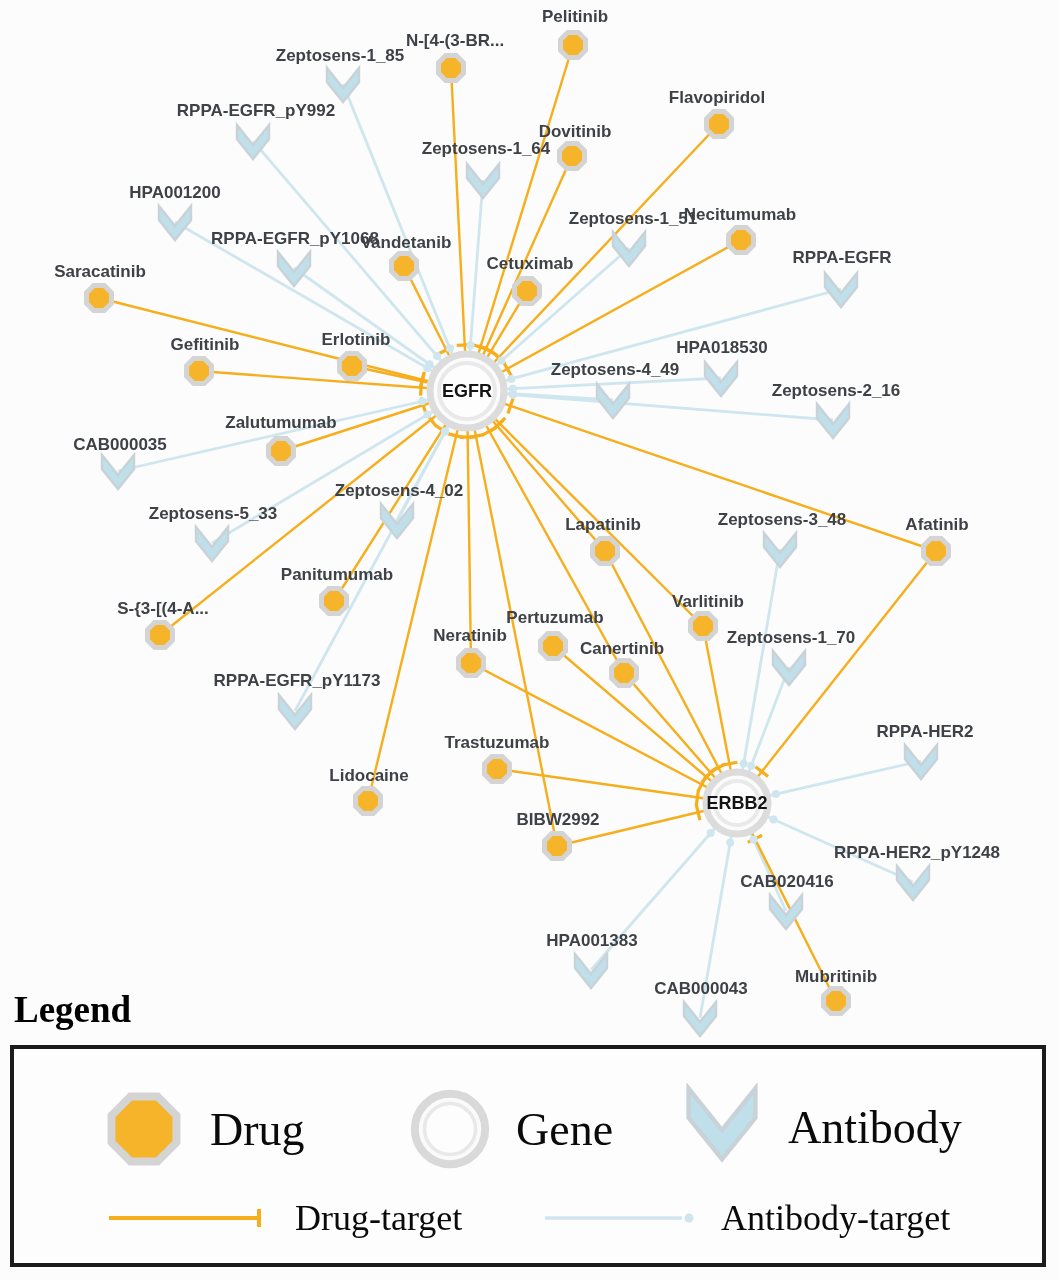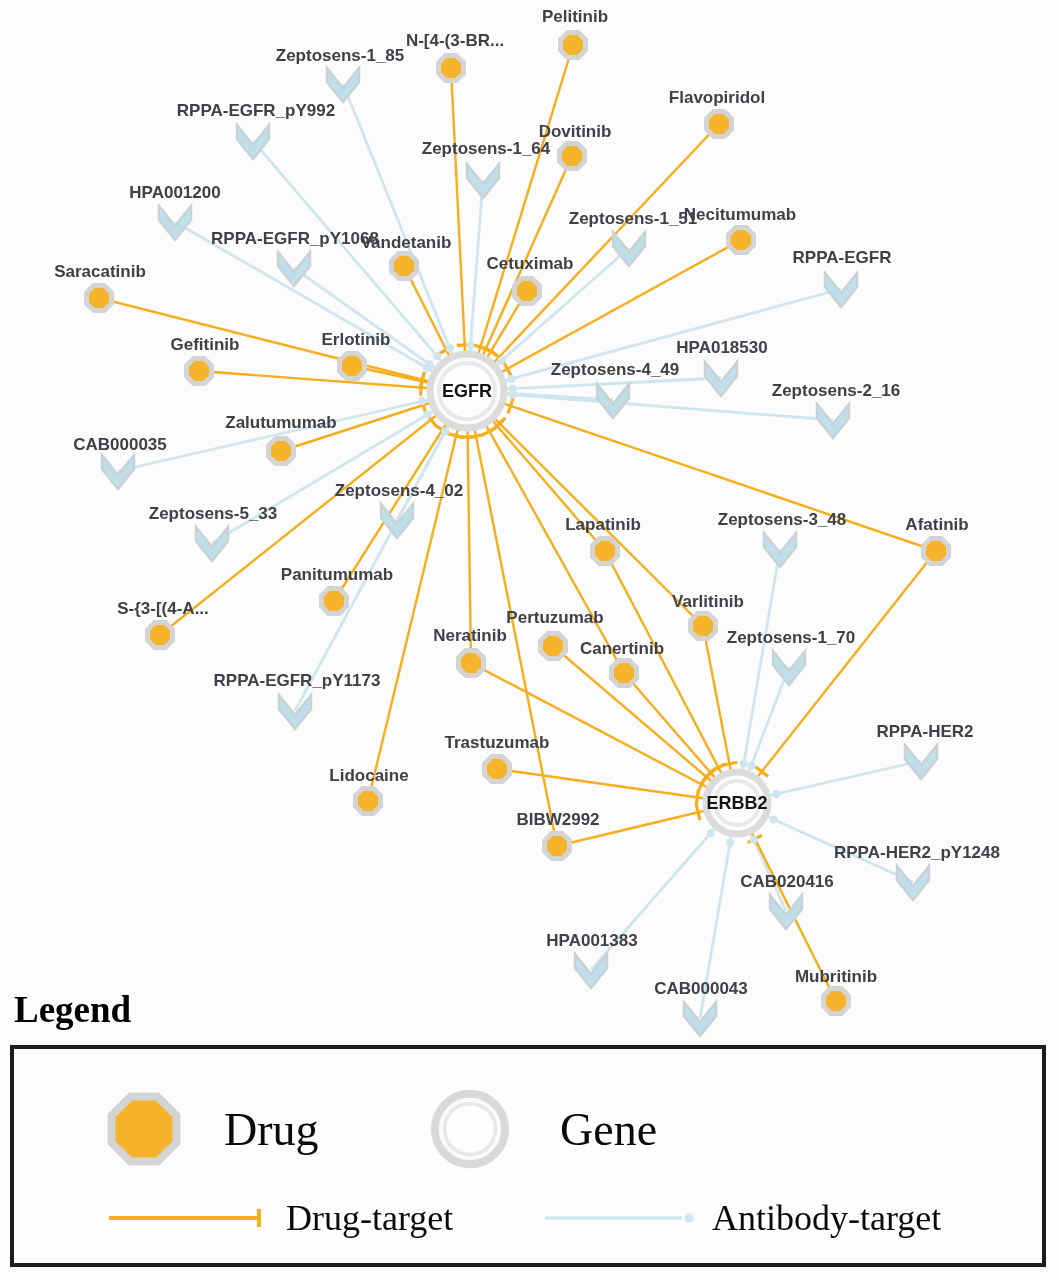--- a/index.html
+++ b/index.html
@@ -14,24 +14,24 @@
 
   .legend-title{
     position:absolute;left:14px;top:988px;
     font:700 37px "Liberation Serif",serif;color:#000;text-align:center;
   }
   .legend-box{
     position:absolute;left:10px;top:1045px;width:1036px;height:222px;
     border:4px solid #1B1B1B;background:#FDFDFD;box-sizing:border-box;
   }
   .li{position:absolute;display:flex;align-items:center;}
-  .li .li-label{font:400 46px "Liberation Serif",serif;color:#0A0A0A;margin-left:36px;white-space:nowrap;}
-  .li.small .li-label{font:400 36px "Liberation Serif",serif;margin-left:10px;}
+  .li .li-label{font:400 46px "Liberation Serif",serif;color:#0A0A0A;margin-left:22px;white-space:nowrap;}
+  .li.small .li-label{font:400 36px "Liberation Serif",serif;margin-left:19px;}
   #li-drug{left:86px;top:36px;}
-  #li-gene{left:412px;top:36px;gap:10px;}
+  #li-gene{left:392px;top:36px;}
   #li-antibody{left:664px;top:34px;}
   #li-drug-target{left:92px;top:148px;}
   #li-antibody-target{left:528px;top:148px;}
 </style>
 </head>
 <body>
 
 <div>
 
   <svg id="graph" width="1059" height="1040">
@@ -243,20 +243,26 @@
     </div>
 
     <div class="li" id="li-gene">
       <svg width="88" height="88" viewBox="0 0 100 100">
         <circle cx="50" cy="50" r="40" fill="#FAFAFA" stroke="#D9D9D9" stroke-width="9"></circle>
         <circle cx="50" cy="50" r="29" fill="#FDFDFD" stroke="#E8E8E8" stroke-width="4"></circle>
       </svg>
       <span class="li-label">Gene</span>
     </div>
 
+    <div class="li" id="li-antibody">
+      <svg width="88" height="88" viewBox="0 0 100 100">
+        <path d="M12 6 L50 53.5 L88 6 L88 39.4 L50 86.6 L12 39.4 Z" fill="#BFE0EB" stroke="#C9D2D6" stroke-width="5"></path>
+      </svg>
+      <span class="li-label">Antibody</span>
+    </div>
 
     <div class="li small" id="li-drug-target">
       <svg width="170" height="26">
         <line x1="3" y1="13" x2="153" y2="13" stroke="#F6AE1C" stroke-width="4"></line>
         <line x1="153" y1="4" x2="153" y2="22" stroke="#F6AE1C" stroke-width="4"></line>
       </svg>
       <span class="li-label">Drug-target</span>
     </div>
 
     <div class="li small" id="li-antibody-target">

